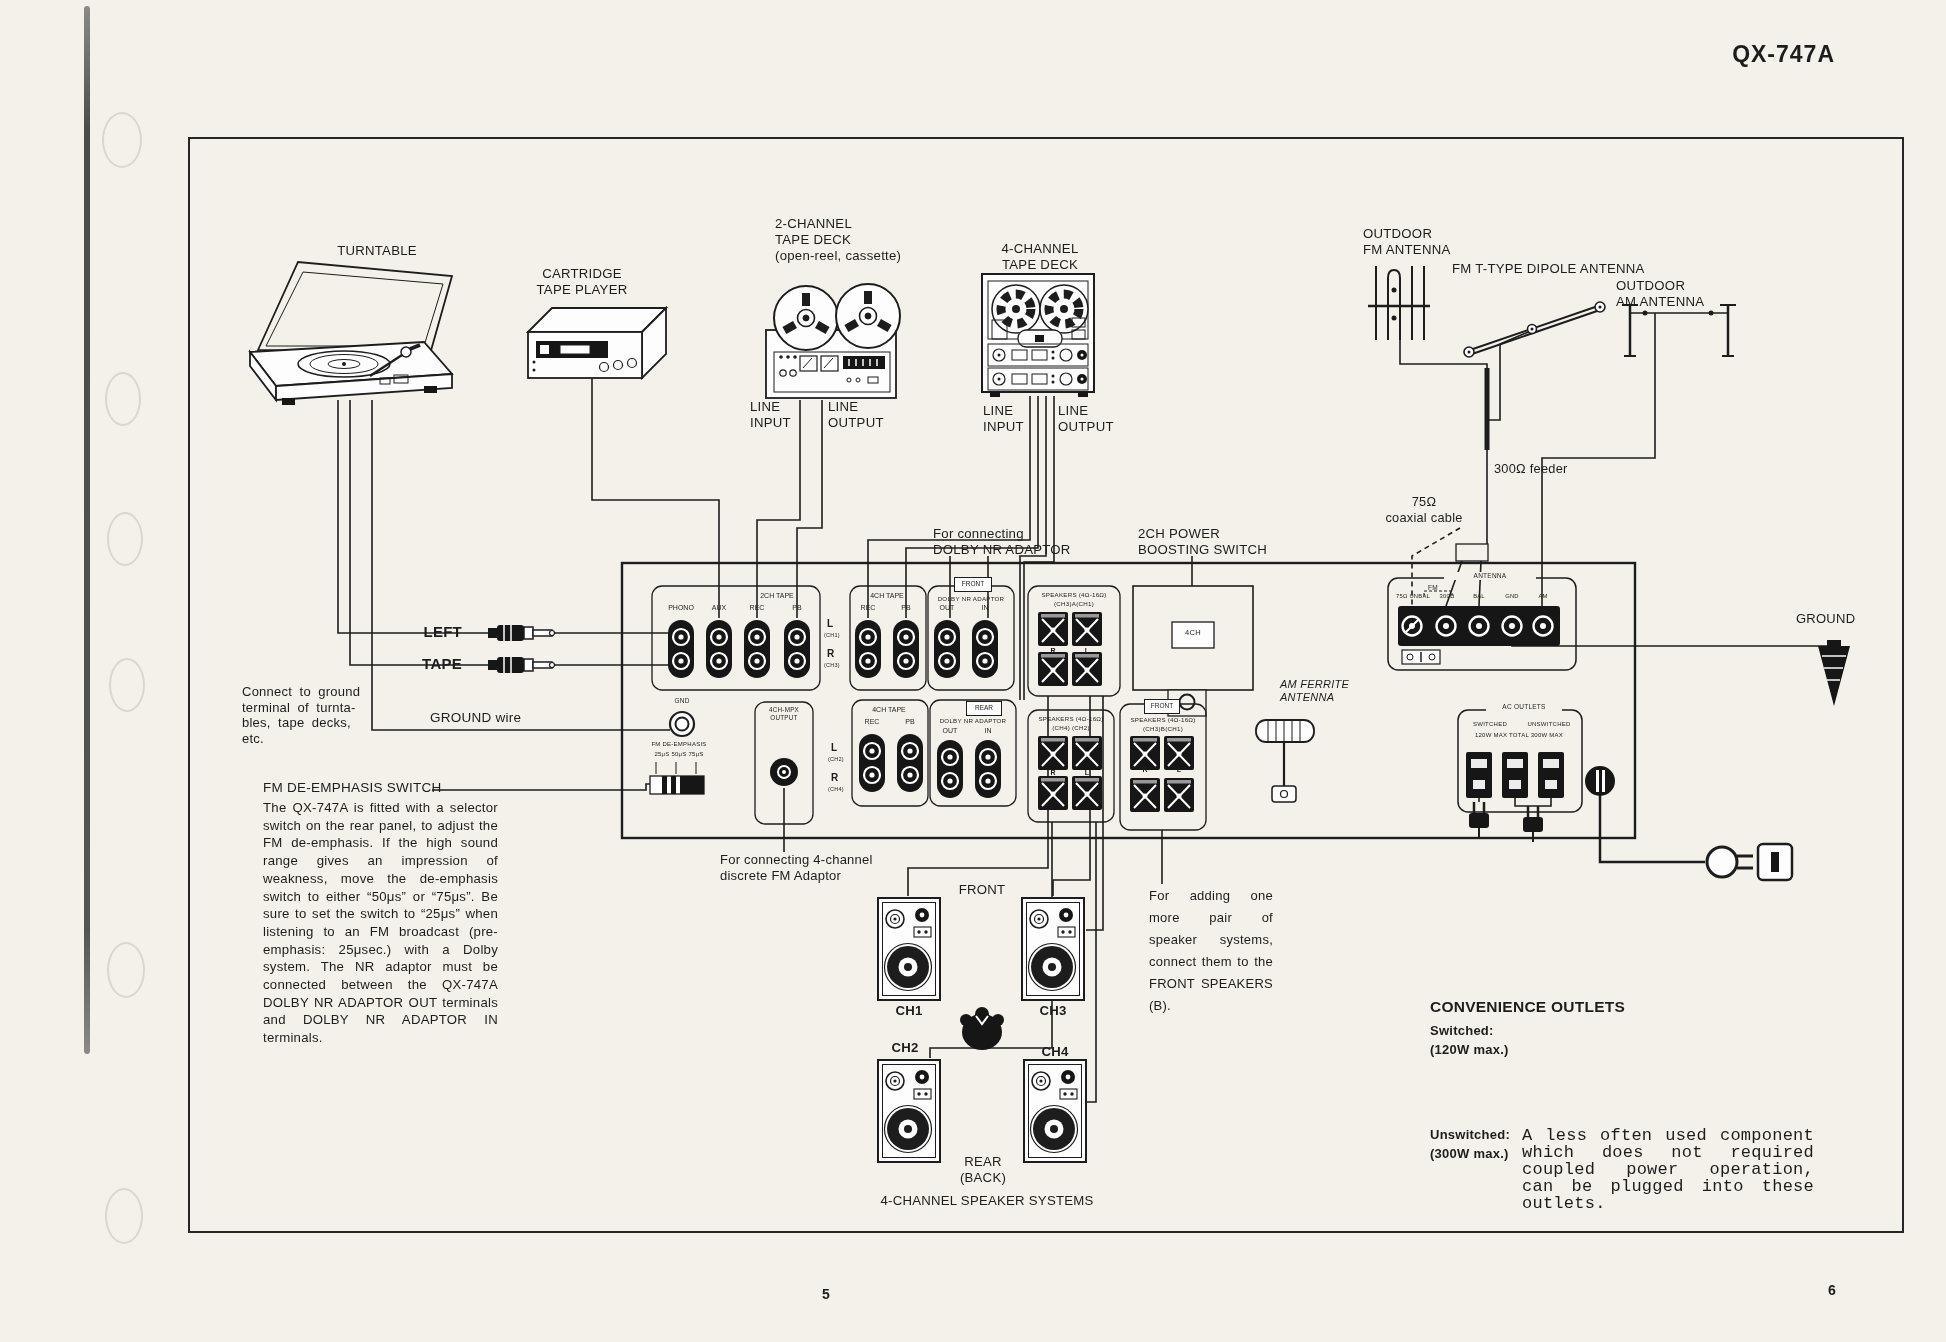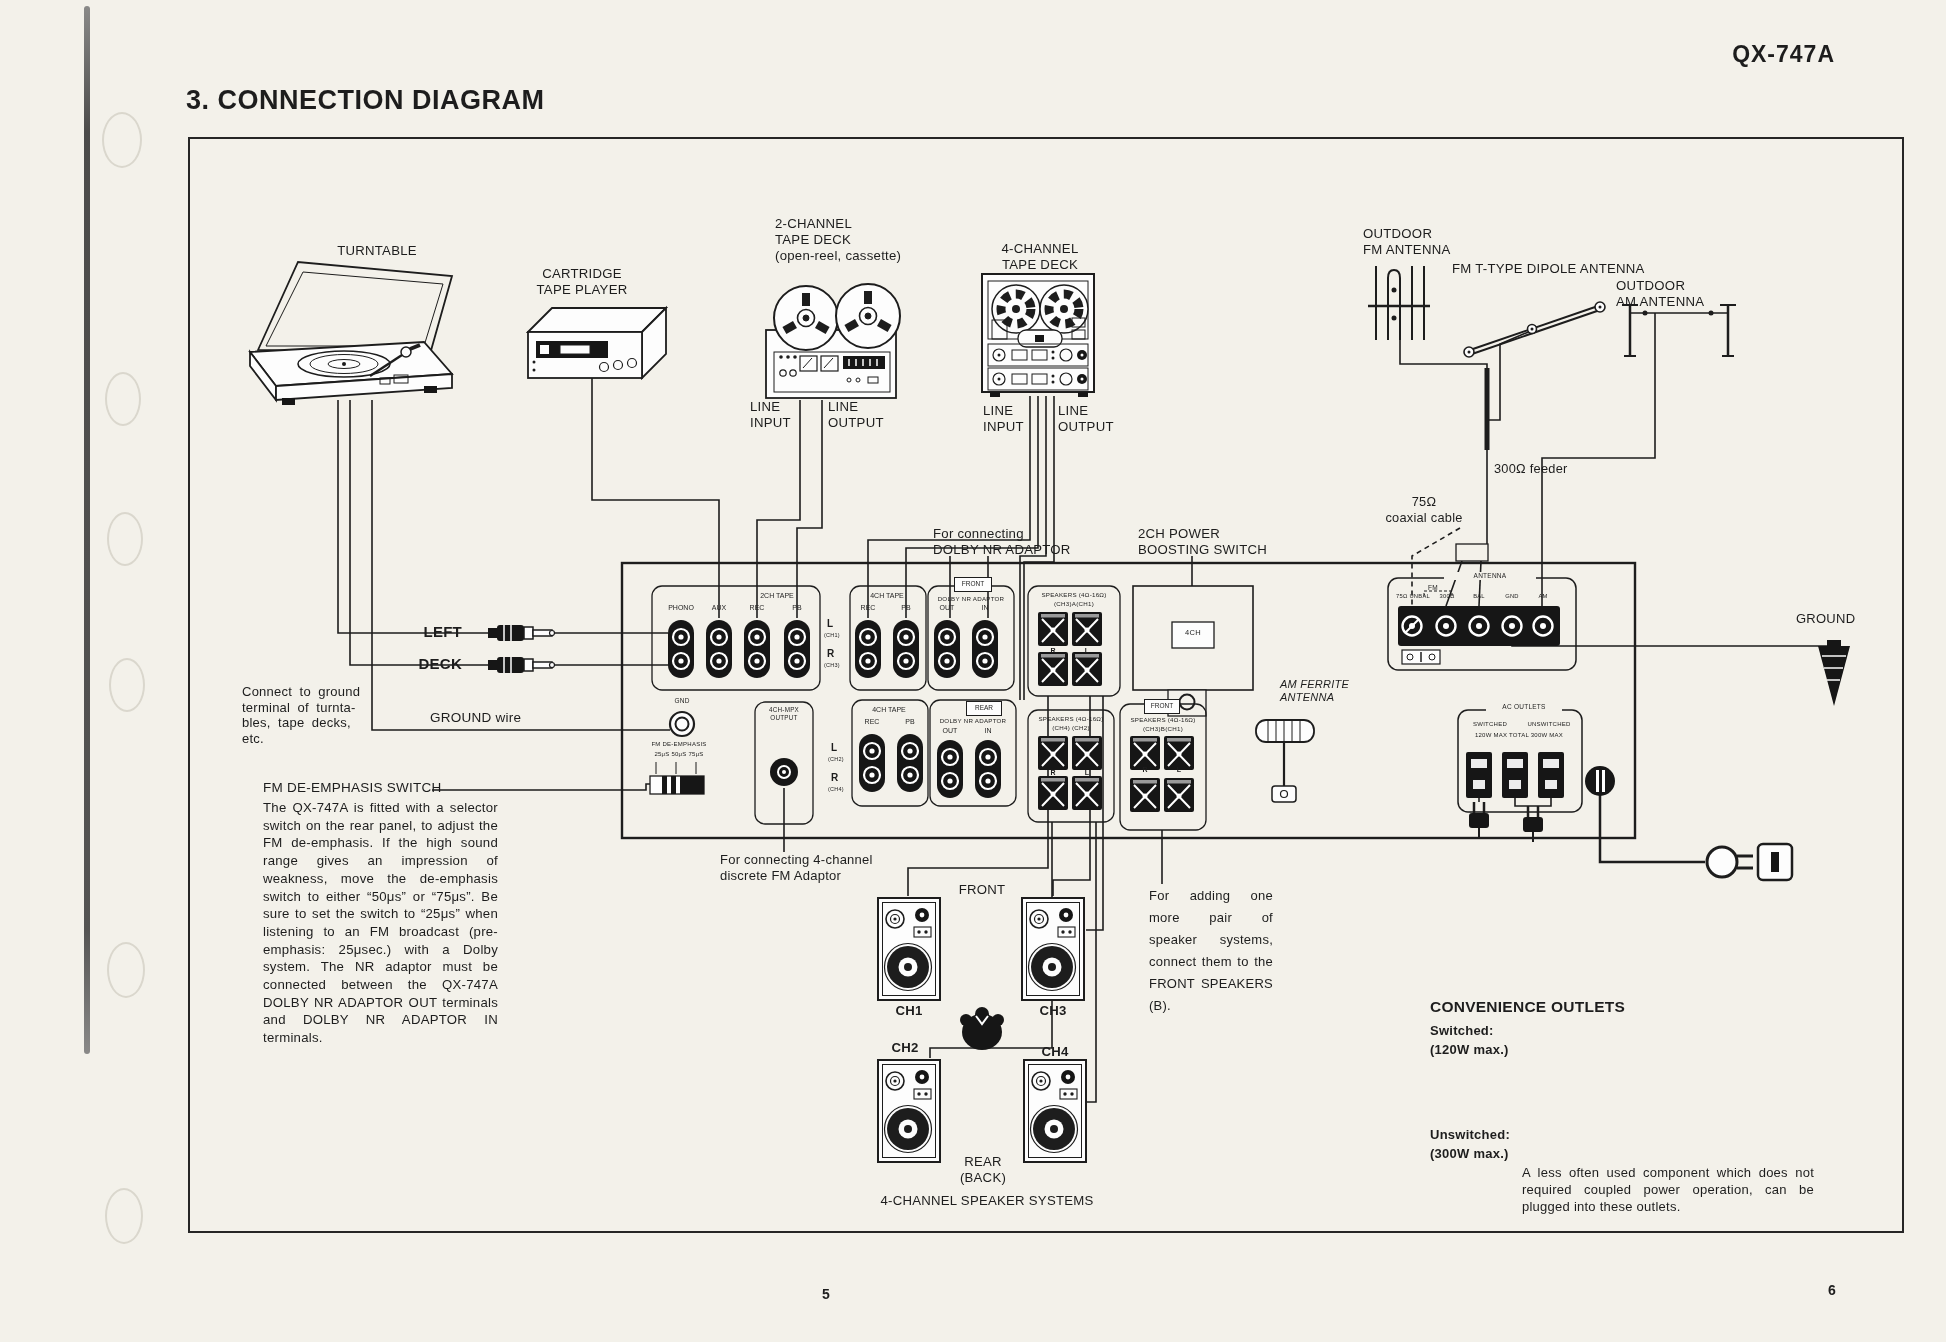--- a/index.html
+++ b/index.html
@@ -408,21 +408,20 @@
 </g>
 <g>
   <rect x="1758" y="844" width="34" height="36" rx="5" fill="#fdfdfd" stroke="#1d1d1d" stroke-width="2.5"></rect>
   <rect x="1771" y="852" width="8" height="20" fill="#161616"></rect>
 </g>
 </svg>
 
 <div id="frame"></div>
 
 <div class="lbl b" style="left:1705px;top:40px;width:130px;text-align:right;font-size:23px;letter-spacing:1px;">QX-747A</div>
-<div class="lbl b" style="left:186px;top:84px;font-size:27px;letter-spacing:.5px;">3. CONNECTION  DIAGRAM</div>
 <div class="lbl b" style="left:822px;top:1286px;font-size:14px;">5</div>
 <div class="lbl b" style="left:1828px;top:1282px;font-size:14px;">6</div>
 
 <div class="lbl c" style="left:307px;top:243px;width:140px;">TURNTABLE</div>
 <div class="lbl c" style="left:512px;top:266px;width:140px;">CARTRIDGE
 TAPE PLAYER</div>
 <div class="lbl" style="left:775px;top:216px;width:175px;">2-CHANNEL
 TAPE DECK
 (open-reel, cassette)</div>
 <div class="lbl c" style="left:980px;top:241px;width:120px;">4-CHANNEL
@@ -441,21 +440,21 @@
 <div class="lbl" style="left:1616px;top:278px;width:110px;">OUTDOOR
 AM ANTENNA</div>
 <div class="lbl" style="left:1494px;top:461px;width:120px;font-size:12.8px;">300Ω  feeder</div>
 <div class="lbl c" style="left:1381px;top:494px;width:86px;font-size:12.8px;">75Ω
 coaxial cable</div>
 <div class="lbl" style="left:933px;top:526px;width:170px;">For connecting
 DOLBY NR ADAPTOR</div>
 <div class="lbl" style="left:1138px;top:526px;width:160px;">2CH POWER
 BOOSTING SWITCH</div>
 <div class="lbl b" style="left:400px;top:623px;width:62px;text-align:right;font-size:15px;">LEFT</div>
-<div class="lbl b" style="left:393px;top:655px;width:69px;text-align:right;font-size:15px;">DECK</div>
+<div class="lbl b" style="left:393px;top:655px;width:69px;text-align:right;font-size:15px;">TAPE</div>
 <div class="lbl wide" style="left:242px;top:684px;width:132px;font-size:13px;line-height:15.5px;">Connect  to  ground
 terminal  of  turnta-
 bles, tape decks, etc.</div>
 <div class="lbl" style="left:430px;top:710px;font-size:13.5px;">GROUND wire</div>
 <div class="lbl" style="left:263px;top:780px;font-size:13.5px;">FM DE-EMPHASIS SWITCH</div>
 <div class="lbl just" style="left:263px;top:799px;width:235px;font-size:13.2px;line-height:17.7px;">The QX-747A is fitted with a selector switch on the rear panel, to adjust the FM de-emphasis. If the high sound range gives an impression of weakness, move the de-emphasis switch to either “50μs” or “75μs”. Be sure to set the switch to “25μs” when listening to an FM broadcast (pre-emphasis: 25μsec.) with a Dolby system. The NR adaptor must be connected between the QX-747A DOLBY NR ADAPTOR OUT terminals and DOLBY NR ADAPTOR IN terminals.</div>
 <div class="lbl" style="left:720px;top:852px;width:185px;font-size:13px;">For connecting 4-channel
 discrete FM Adaptor</div>
 <div class="lbl c" style="left:938px;top:882px;width:88px;">FRONT</div>
 <div class="lbl c b" style="left:878px;top:1003px;width:62px;">CH1</div>
@@ -526,15 +525,15 @@
 <div class="lbl c onborder" style="left:1486px;top:703px;width:70px;font-size:6.5px;">AC  OUTLETS</div>
 <div class="lbl c" style="left:1462px;top:721px;width:56px;font-size:6px;">SWITCHED</div>
 <div class="lbl c" style="left:1518px;top:721px;width:62px;font-size:6px;">UNSWITCHED</div>
 <div class="lbl c" style="left:1458px;top:732px;width:122px;font-size:6px;">120W  MAX  TOTAL  300W MAX</div>
 
 <div class="lbl b" style="left:1430px;top:998px;font-size:15.5px;">CONVENIENCE OUTLETS</div>
 <div class="lbl b" style="left:1430px;top:1023px;font-size:13px;">Switched:</div>
 <div class="lbl b" style="left:1430px;top:1042px;font-size:13px;">(120W max.)</div>
 <div class="lbl b" style="left:1430px;top:1127px;font-size:13px;">Unswitched:</div>
 <div class="lbl b" style="left:1430px;top:1146px;font-size:13px;">(300W max.)</div>
-<div class="lbl just" style="left:1522px;top:1164px;width:292px;font-size:13px;line-height:17.1px;">A less often used component which does not required coupled power operation, can be plugged into these outlets.</div>
+<div class="lbl just" style="left:1522px;top:1127px;width:292px;font-size:17px;line-height:17.1px;font-family:Liberation Mono, monospace;">A less often used component which does not required coupled power operation, can be plugged into these outlets.</div>
 
 </div>
 
 </body></html>

